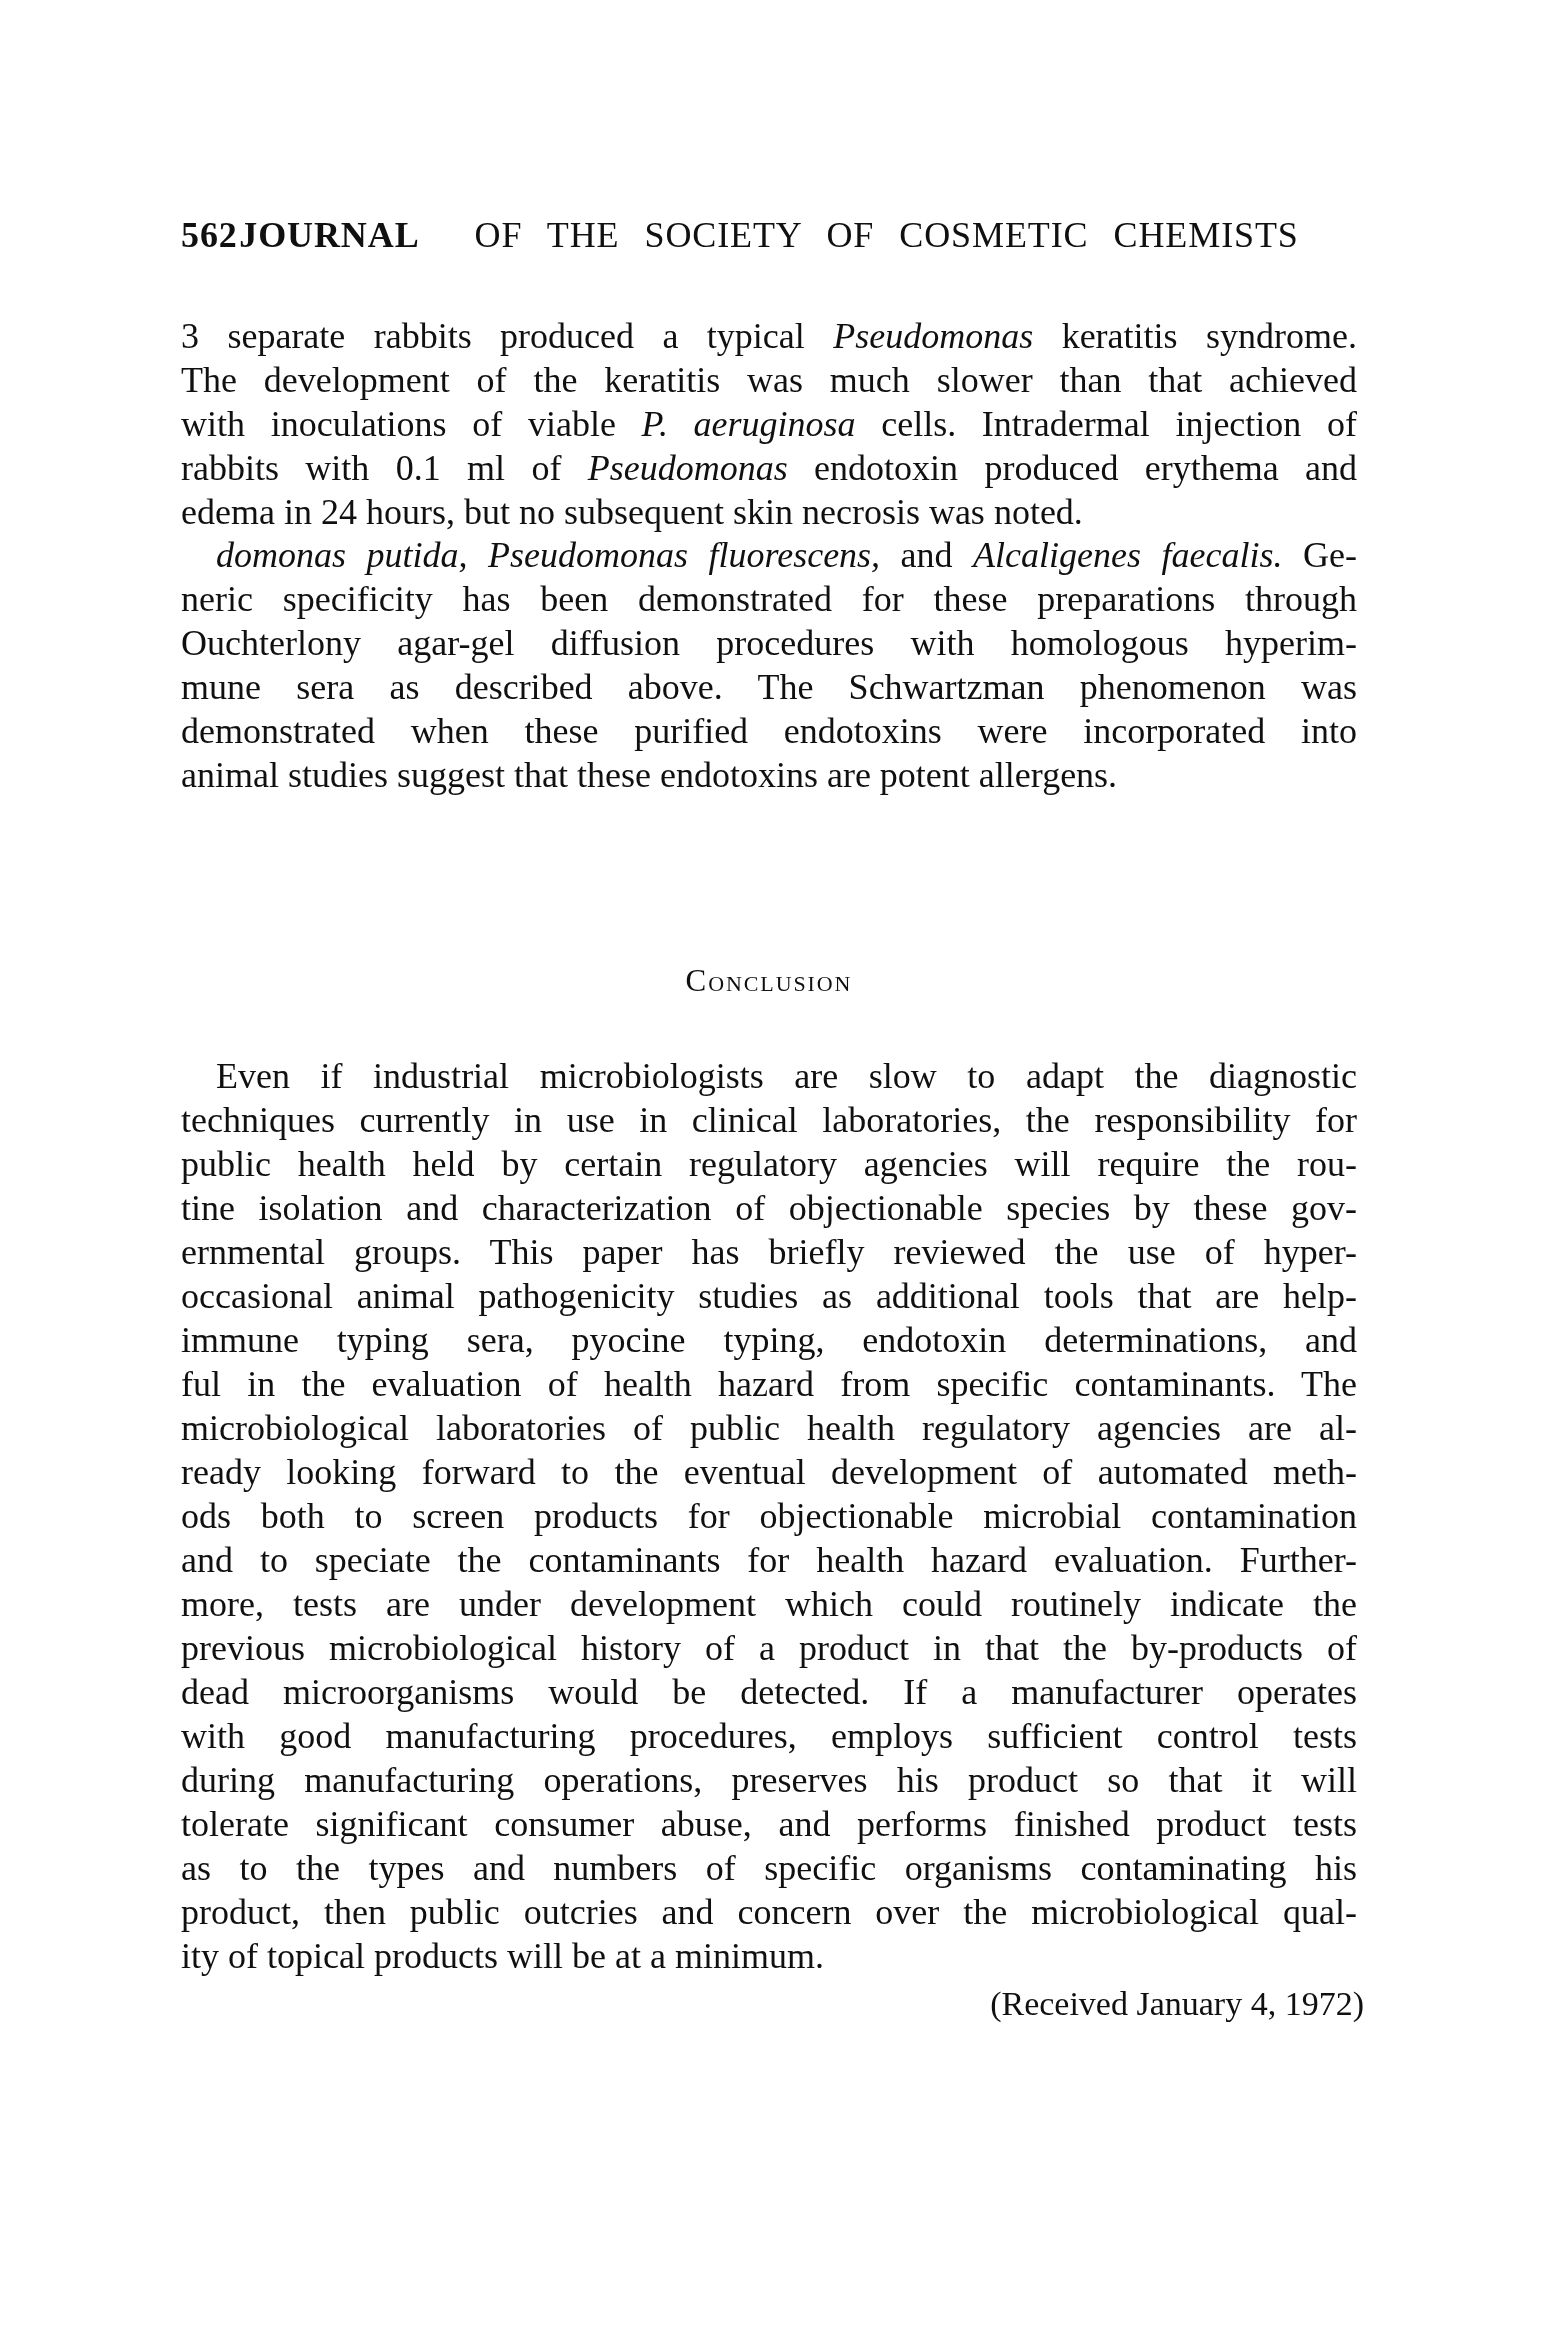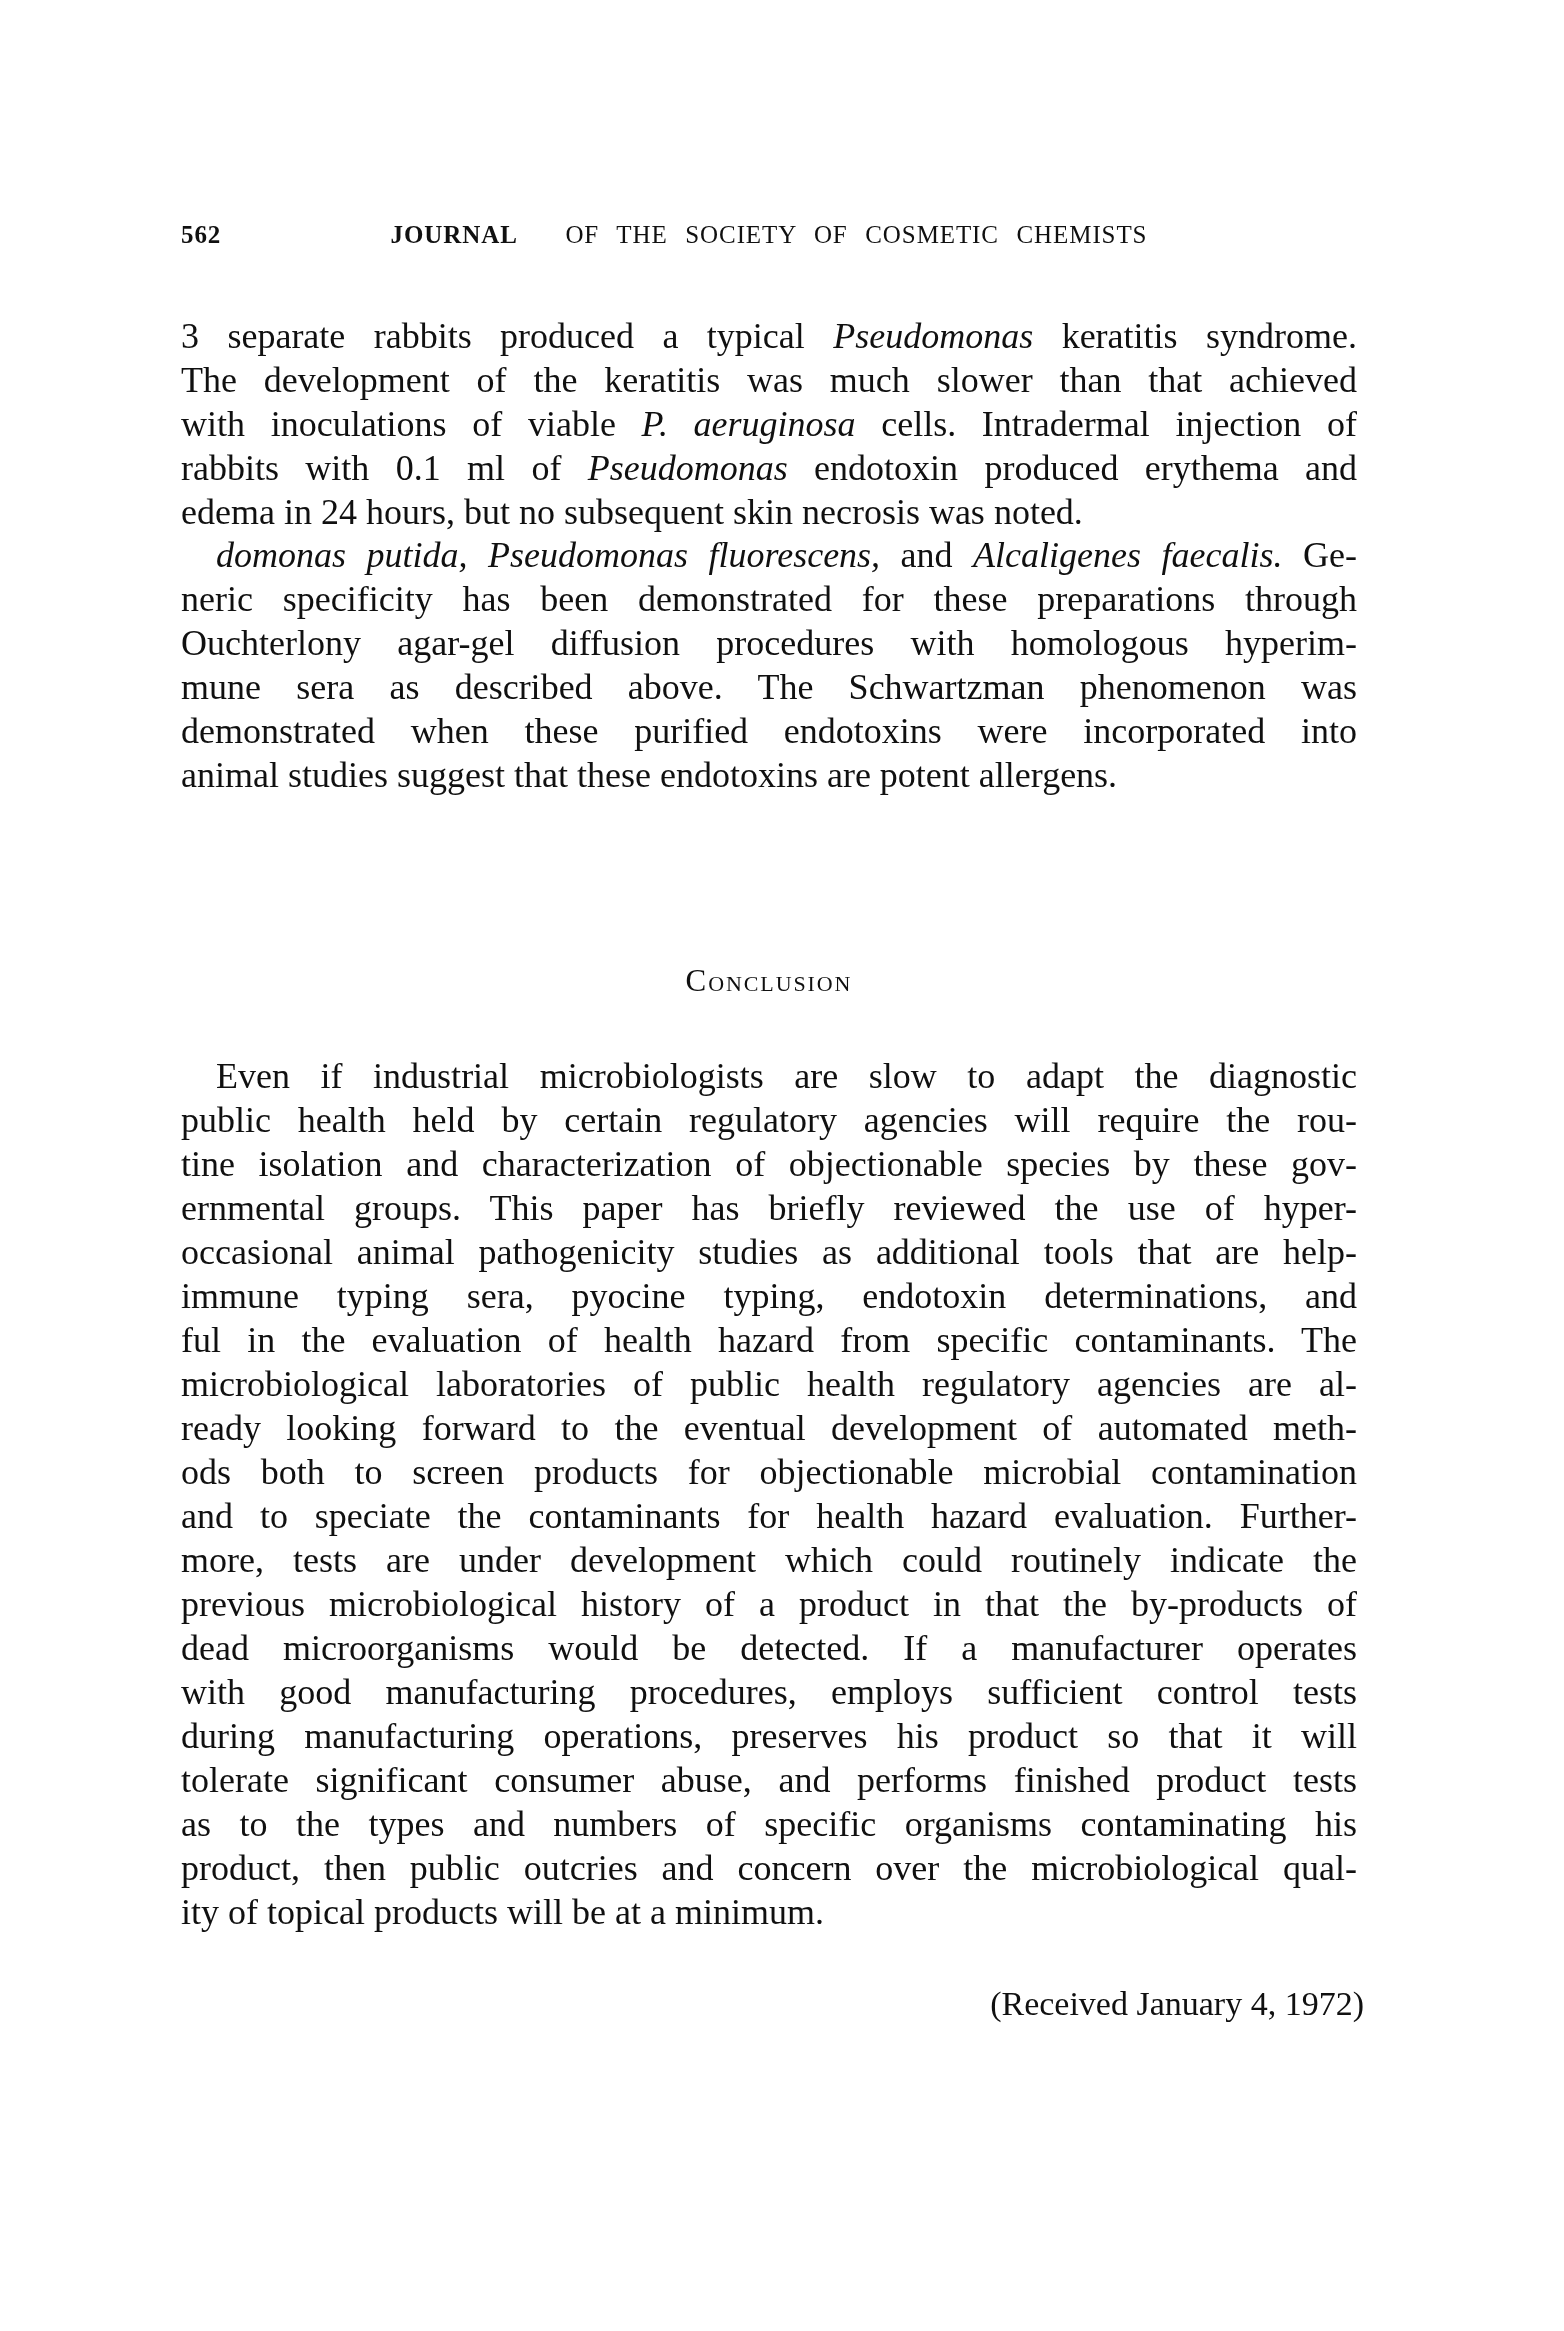--- a/index.html
+++ b/index.html
@@ -11,21 +11,21 @@
     color: var(--fg, #101010);
     font-family: "Liberation Serif", serif;
     overflow: hidden;
   }
   .running-head {
     position: absolute;
     left: 181px;
     top: 218px;
     width: 1176px;
     height: 37px;
-    font-size: 25px;
+    font-size: 36px;
     line-height: 34px;
   }
   .page-number {
     position: absolute;
     left: 0;
     top: 0;
     font-weight: 700;
     letter-spacing: 0.9px;
   }
   .running-title {
@@ -104,20 +104,21 @@
       <div class="line">Ouchterlony agar-gel diffusion procedures with homologous hyperim-</div>
       <div class="line">mune sera as described above. The Schwartzman phenomenon was</div>
       <div class="line">demonstrated when these purified endotoxins were incorporated into</div>
       <div class="line last">animal studies suggest that these endotoxins are potent allergens.</div>
     </section>
 
   <h2 class="section-heading">Conclusion</h2>
 
   <section class="para indented" style="top:1054px">
       <div class="line">Even if industrial microbiologists are slow to adapt the diagnostic</div>
+      <div class="line">techniques currently in use in clinical laboratories, the responsibility for</div>
       <div class="line">public health held by certain regulatory agencies will require the rou-</div>
       <div class="line">tine isolation and characterization of objectionable species by these gov-</div>
       <div class="line">ernmental groups. This paper has briefly reviewed the use of hyper-</div>
       <div class="line">occasional animal pathogenicity studies as additional tools that are help-</div>
       <div class="line">immune typing sera, pyocine typing, endotoxin determinations, and</div>
       <div class="line">ful in the evaluation of health hazard from specific contaminants. The</div>
       <div class="line">microbiological laboratories of public health regulatory agencies are al-</div>
       <div class="line">ready looking forward to the eventual development of automated meth-</div>
       <div class="line">ods both to screen products for objectionable microbial contamination</div>
       <div class="line">and to speciate the contaminants for health hazard evaluation. Further-</div>

